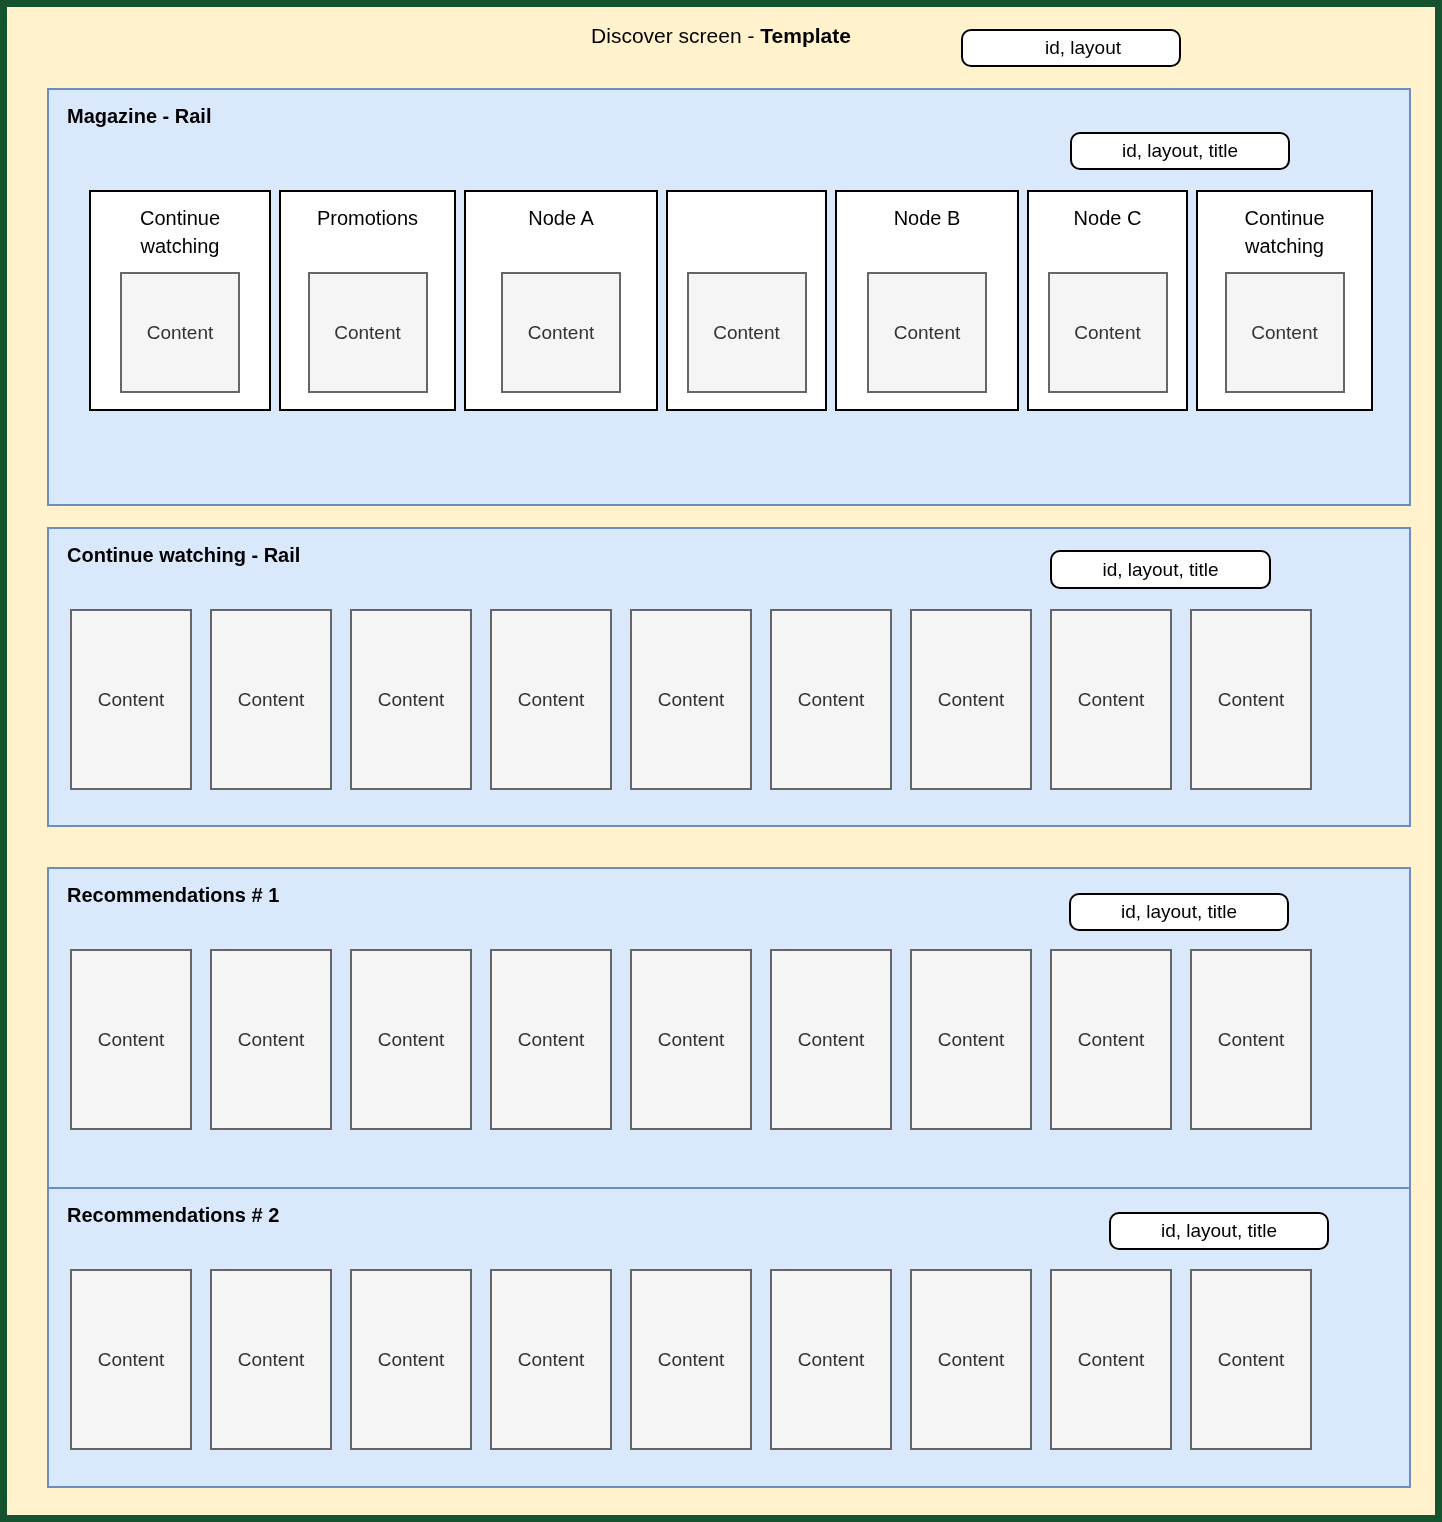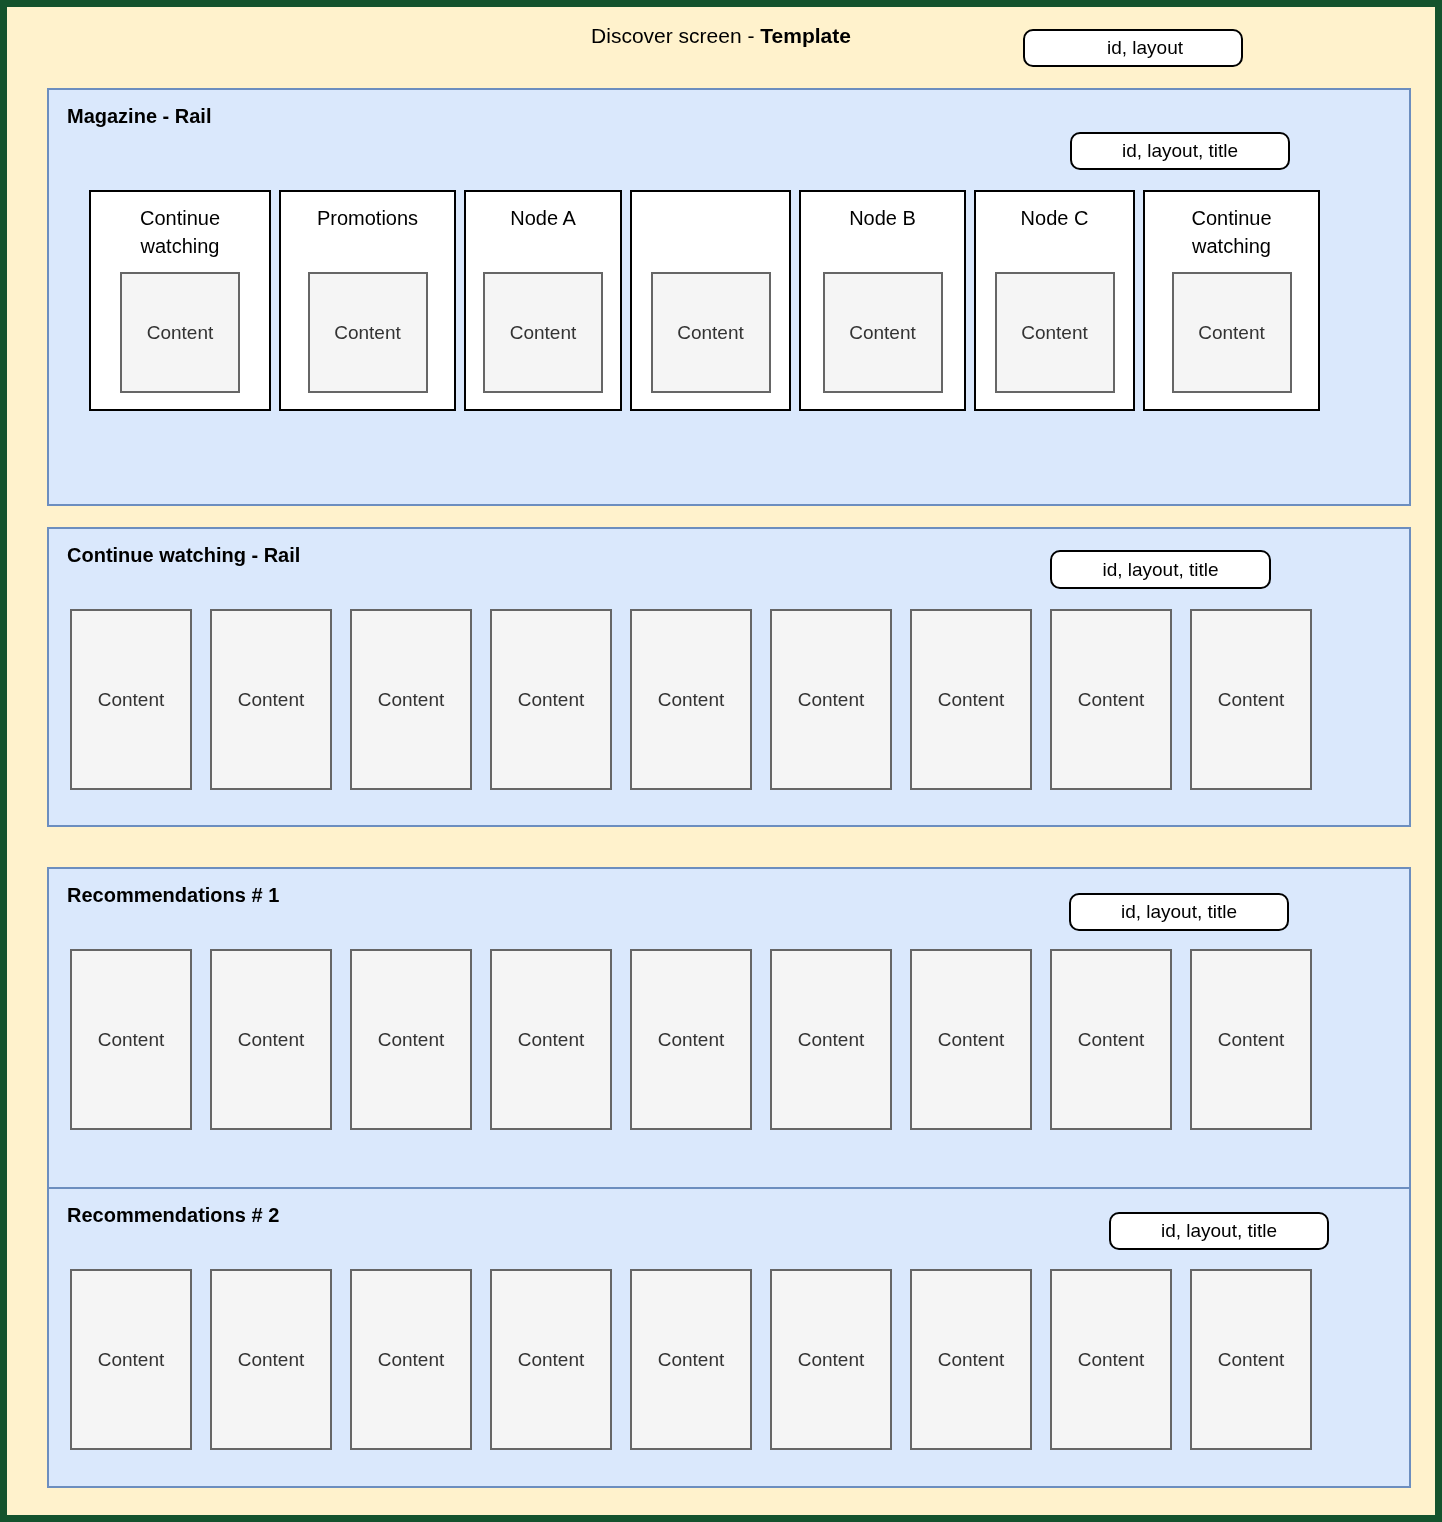--- a/index.html
+++ b/index.html
@@ -28,21 +28,21 @@
   .pill {
     position: absolute;
     width: 220px; height: 38px;
     background: #ffffff;
     border: 2px solid #000000;
     border-radius: 10px;
     display: flex; align-items: center; justify-content: center;
     font-size: 19px;
     white-space: nowrap;
   }
-  .pill-header { left: 1016px; top: 22px; padding-left: 24px; }
+  .pill-header { left: 954px; top: 22px; padding-left: 24px; }
 
   .rail {
     position: absolute;
     left: 40px;
     width: 1364px;
     background: #dae8fc;
     border: 2px solid #6c8ebf;
   }
   .rail-magazine { top: 81px;  height: 418px; }
   .rail-cw       { top: 520px; height: 300px; }
@@ -69,22 +69,22 @@
     display: flex;
     gap: 8px;
   }
   .mag-card {
     position: relative;
     height: 221px;
     background: #ffffff;
     border: 2px solid #000000;
     flex: 0 0 auto;
   }
-  .w1 { width: 182px; } .w2 { width: 177px; } .w3 { width: 158px; }
-  .w4 { width: 161px; } .w5 { width: 167px; } .w6 { width: 161px; }
+  .w1 { width: 182px; } .w2 { width: 177px; } .w3 { width: 194px; }
+  .w4 { width: 161px; } .w5 { width: 184px; } .w6 { width: 161px; }
   .w7 { width: 177px; }
 
   .mag-card-title {
     padding: 12px 18px 0 18px;
     text-align: center;
     font-size: 20px;
     line-height: 28px;
   }
 
   .mag-content {

